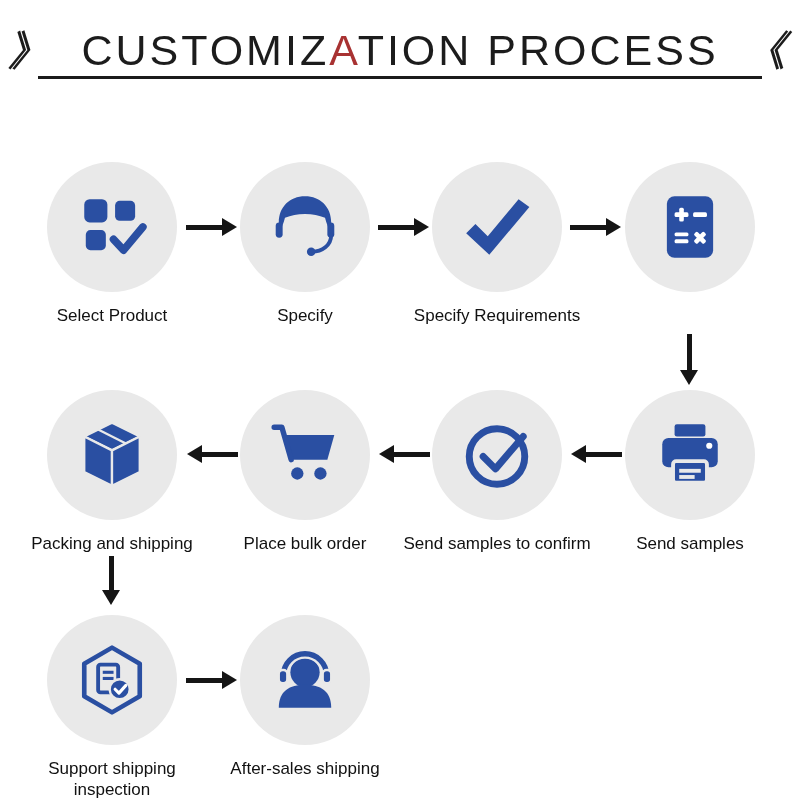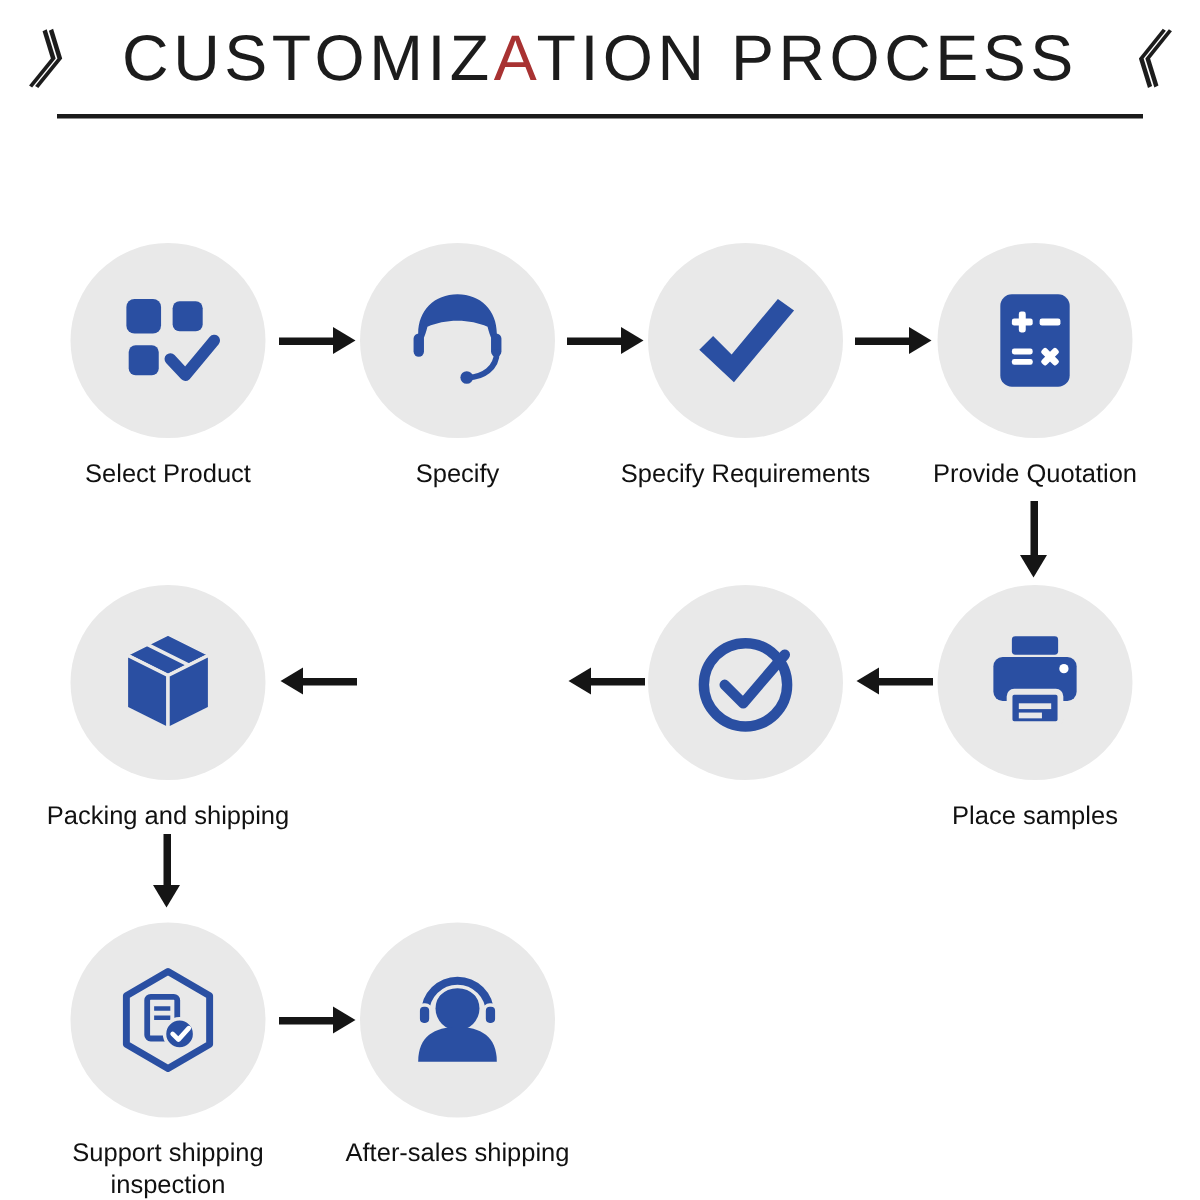--- a/index.html
+++ b/index.html
@@ -12,21 +12,21 @@
   .canvas{
     position:relative;width:800px;height:800px;background:#ffffff;overflow:hidden;
     font-family:"Liberation Sans", sans-serif;color:#1c1c1c;
   }
   
   .title-row{
     position:absolute;top:14px;left:0;width:100%;
     display:flex;align-items:center;justify-content:center;gap:16px;
   }
   .title-row h1{
-    margin:1px;font-size:43px;font-weight:500;letter-spacing:3px;color:#1c1c1c;white-space:nowrap;
+    margin:12px;font-size:43px;font-weight:500;letter-spacing:3px;color:#1c1c1c;white-space:nowrap;
   }
   .title-accent{color:var(--title-accent);}
   .chev{font-size:42px;font-weight:700;line-height:1;transform:skewX(-14deg);color:#1c1c1c;}
   .rule{position:absolute;top:76px;left:38px;width:724px;height:3px;background:#1b1b1b;}
   
   .step{position:absolute;width:200px;display:flex;flex-direction:column;align-items:center;}
   .step.narrow{width:170px;}
   .circ{
     width:130px;height:130px;border-radius:50%;background:var(--circle-bg);
     display:flex;align-items:center;justify-content:center;
@@ -111,46 +111,57 @@
         <rect x="34" y="23" width="6" height="18" rx="2" fill="#ffffff"></rect>
         <rect x="52" y="29" width="18" height="6" rx="2" fill="#ffffff"></rect>
         <rect x="28" y="55" width="18" height="5" rx="2" fill="#ffffff"></rect>
         <rect x="28" y="64" width="18" height="5" rx="2" fill="#ffffff"></rect>
         <g transform="rotate(45 61 62)">
           <rect x="52" y="59" width="18" height="6" rx="2" fill="#ffffff"></rect>
           <rect x="58" y="53" width="6" height="18" rx="2" fill="#ffffff"></rect>
         </g>
       </svg>
     </div>
-    <div class="lbl">Provide Quotation</div>
   </div>
 
   <div class="step" style="left:590px;top:390px">
     <div class="circ">
       <svg class="ic" viewBox="0 0 96 96">
         <rect x="28" y="8" width="40" height="16" rx="3"></rect>
         <rect x="12" y="26" width="72" height="38" rx="8"></rect>
         <rect x="26" y="56" width="44" height="28" rx="4" stroke="#e9e9e9" stroke-width="5"></rect>
         <rect x="34" y="66" width="28" height="5" fill="#e9e9e9"></rect>
         <rect x="34" y="74" width="20" height="5" fill="#e9e9e9"></rect>
         <circle cx="73" cy="36" r="4" fill="#ffffff"></circle>
       </svg>
     </div>
-    <div class="lbl">Place samples</div>
+    <div class="lbl">Send samples</div>
   </div>
 
   <div class="step" style="left:397px;top:390px">
     <div class="circ">
       <svg class="ic" viewBox="0 0 96 96">
         <circle cx="48" cy="50" r="36" fill="none" stroke="currentColor" stroke-width="9"></circle>
         <path d="M30 50 L46 66 L82 24" fill="none" stroke="currentColor" stroke-width="9" stroke-linecap="round" stroke-linejoin="round"></path>
       </svg>
     </div>
-  </div>
-
+    <div class="lbl">Send samples to confirm</div>
+  </div>
+
+  <div class="step" style="left:205px;top:390px">
+    <div class="circ">
+      <svg class="ic" viewBox="0 0 96 96">
+        <path d="M22 22 L86 22 L77 54 L31 54 Z"></path>
+        <path d="M8 12 L18 12 L30 54" fill="none" stroke="currentColor" stroke-width="7" stroke-linecap="round" stroke-linejoin="round"></path>
+        <circle cx="38" cy="72" r="8"></circle>
+        <circle cx="68" cy="72" r="8"></circle>
+      </svg>
+    </div>
+    <div class="lbl">Place bulk order</div>
+  </div>
 
   <div class="step" style="left:12px;top:390px">
     <div class="circ">
       <svg class="ic" viewBox="0 0 96 96">
         <g stroke="#e9e9e9" stroke-width="3" stroke-linejoin="round">
           <polygon points="48,6 84,24 48,42 12,24"></polygon>
           <polygon points="12,24 48,42 48,88 12,70"></polygon>
           <polygon points="84,24 48,42 48,88 84,70"></polygon>
         </g>
         <polyline points="30,15 66,33" fill="none" stroke="#e9e9e9" stroke-width="3"></polyline>

